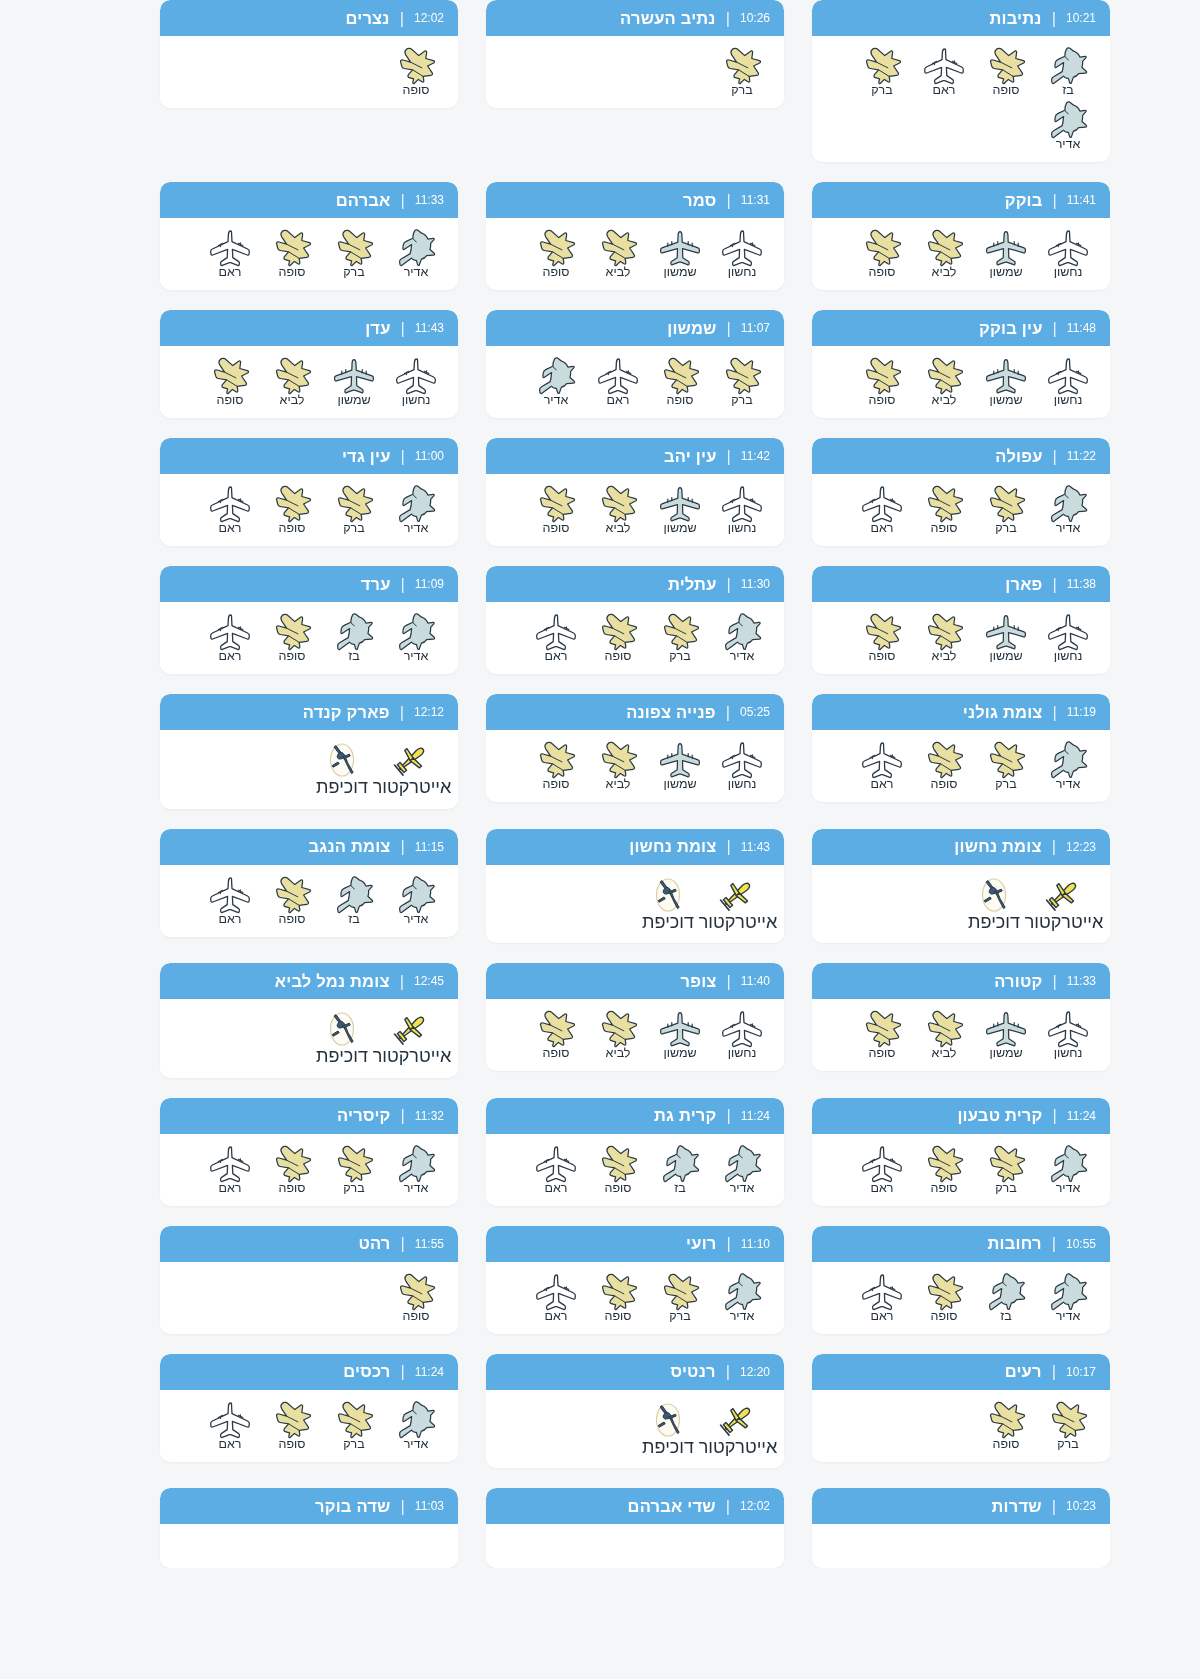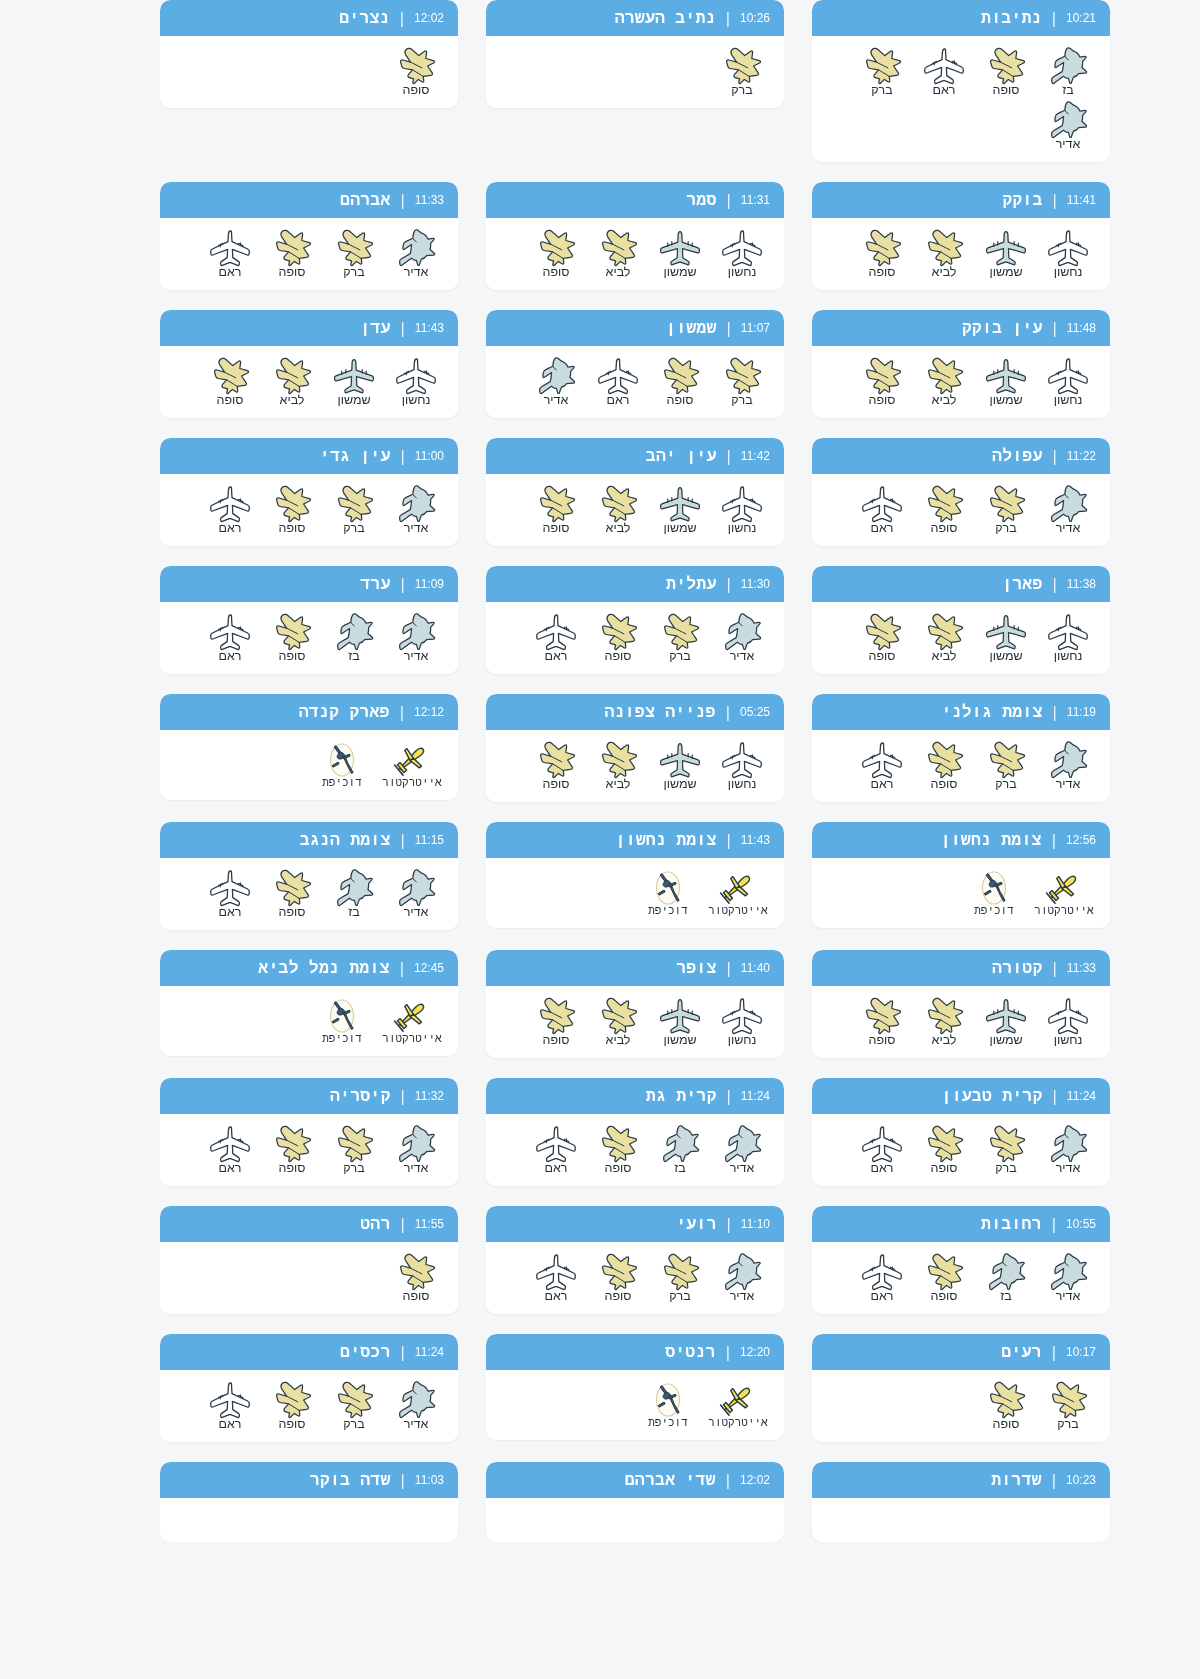--- a/index.html
+++ b/index.html
@@ -35,21 +35,21 @@
     color: #ffffff;
     height: 36px;
     display: flex;
     align-items: center;
     justify-content: flex-start;
     padding: 0 14px;
     gap: 10px;
     border-radius: 10px 10px 0 0;
     font-size: 16.5px;
   }
-  .card-title { font-weight: bold; letter-spacing: .2px; white-space: nowrap; font-family: Liberation Mono, monospace; }
+  .card-title { font-weight: bold; letter-spacing: .2px; white-space: nowrap; }
   .card-sep { opacity: .85; font-weight: 300; }
   .card-time { font-weight: 400; font-size: 12px; }
 
   .card-body {
     background: #ffffff;
     min-height: 58px;
     padding: 10px 14px 8px 14px;
     display: flex;
     flex-wrap: wrap;
     justify-content: flex-start;
@@ -69,21 +69,21 @@
   .craft-icon { width: 48px; height: 40px; display: block; }
   .craft-icon svg { width: 48px; height: 40px; display: block; }
   .craft-label {
     font-size: 12.5px;
     color: #23313d;
     margin-top: -3px;
     white-space: nowrap;
     line-height: 1.2;
   }
   .craft.wide { width: 64px; }
-  .craft.wide .craft-label { font-size: 11px; font-family: Liberation Mono, monospace; }
+  .craft.wide .craft-label { font-size: 18px; }
 </style>
 </head>
 <body>
 
 <div class="grid" id="grid">
     <div class="card">
       <div class="card-header">
         <span class="card-time">10:21</span>
         <span class="card-sep">|</span>
         <span class="card-title">נתיבות</span>
@@ -832,21 +832,21 @@
     <path d="M24.2 17.0 L31.4 14.2 L32.2 16.0 L25.4 18.8 Z" fill="#3b5878" stroke="#2b3a46" stroke-width="1"></path>
     <path d="M20.0 22.0 L14.2 25.6 L15.2 27.2 L21.2 23.8 Z" fill="#3b5878" stroke="#2b3a46" stroke-width="1"></path>
   </svg>
           </span>
           <span class="craft-label">דוכיפת</span>
         </div>
       </div>
     </div>
     <div class="card">
       <div class="card-header">
-        <span class="card-time">12:56</span>
+        <span class="card-time">12:23</span>
         <span class="card-sep">|</span>
         <span class="card-title">צומת נחשון</span>
       </div>
       <div class="card-body">
         <div class="craft wide">
           <span class="craft-icon">
             <svg viewBox="0 0 48 40" xmlns="http://www.w3.org/2000/svg">
     <g transform="rotate(-40 24 20)">
       <path d="M9.0 18.6 L33.0 15.6 C36.6 15.2 39.4 16.6 39.4 18.8 C39.4 21.0 36.6 22.4 33.0 22.0 L9.0 19.8 Z" fill="#f5e14b" stroke="#2b3a46" stroke-width="1.4" stroke-linejoin="round"></path>
       <path d="M24.6 8.0 L27.4 8.0 L26.2 19.4 L22.2 19.4 Z" fill="#f5e14b" stroke="#2b3a46" stroke-width="1.4" stroke-linejoin="round"></path>

